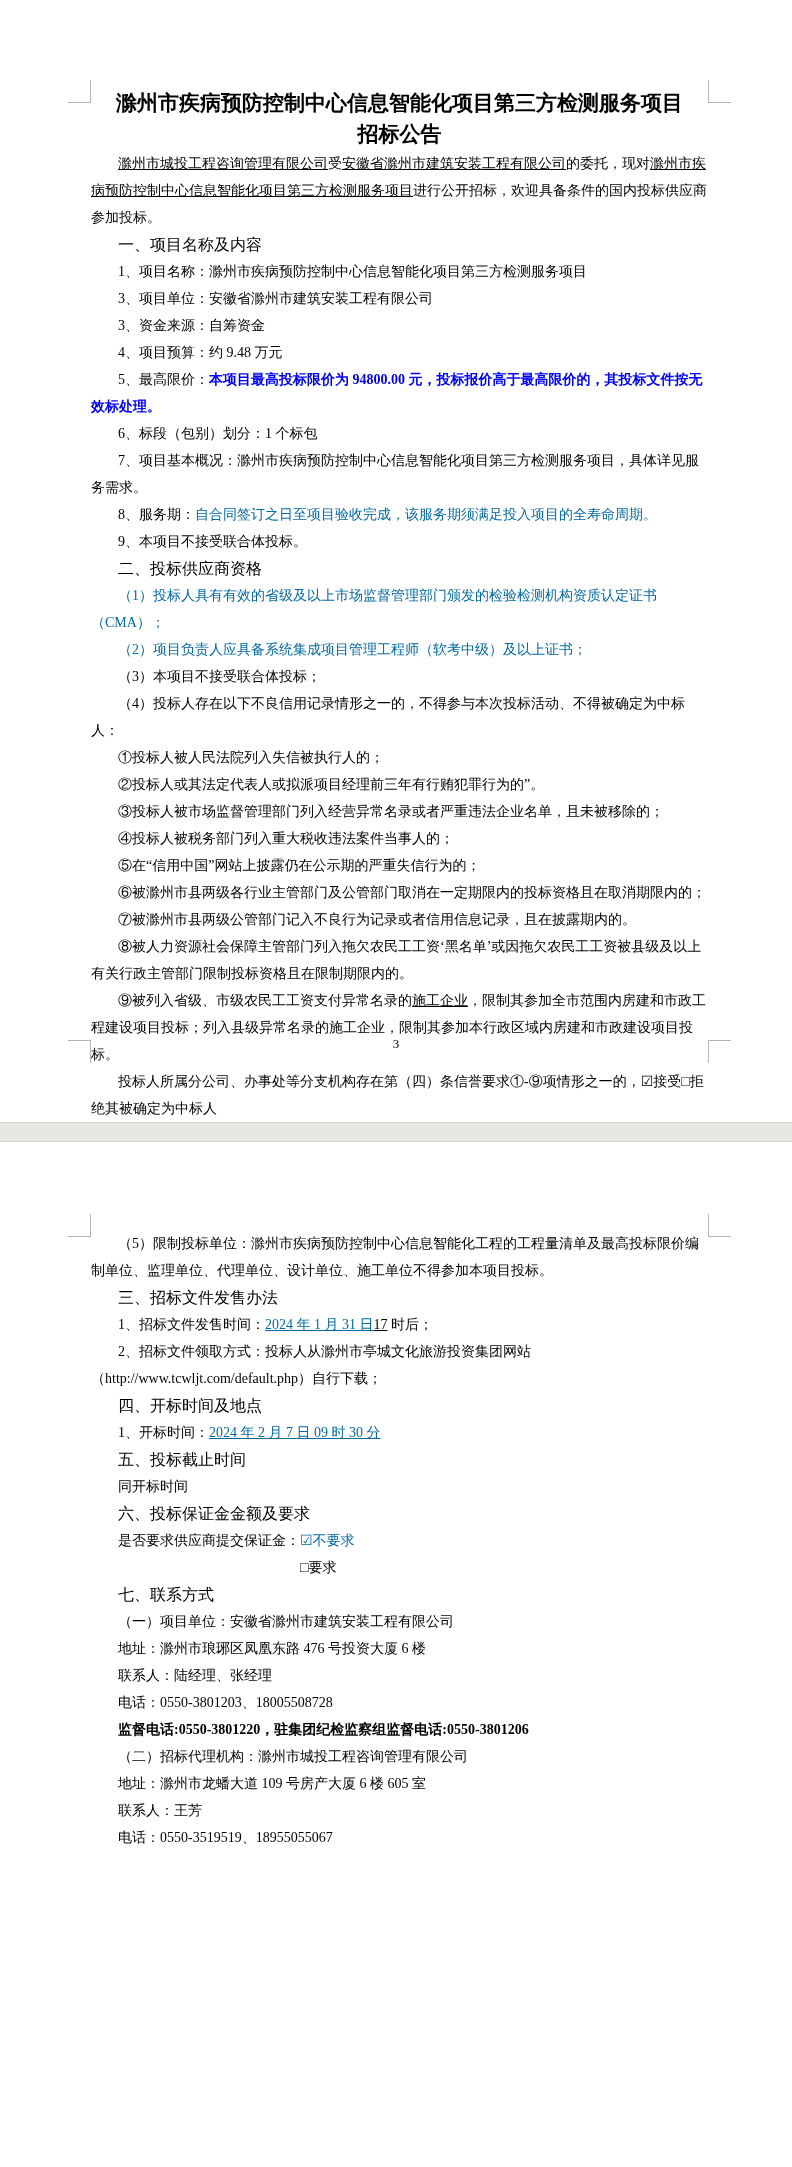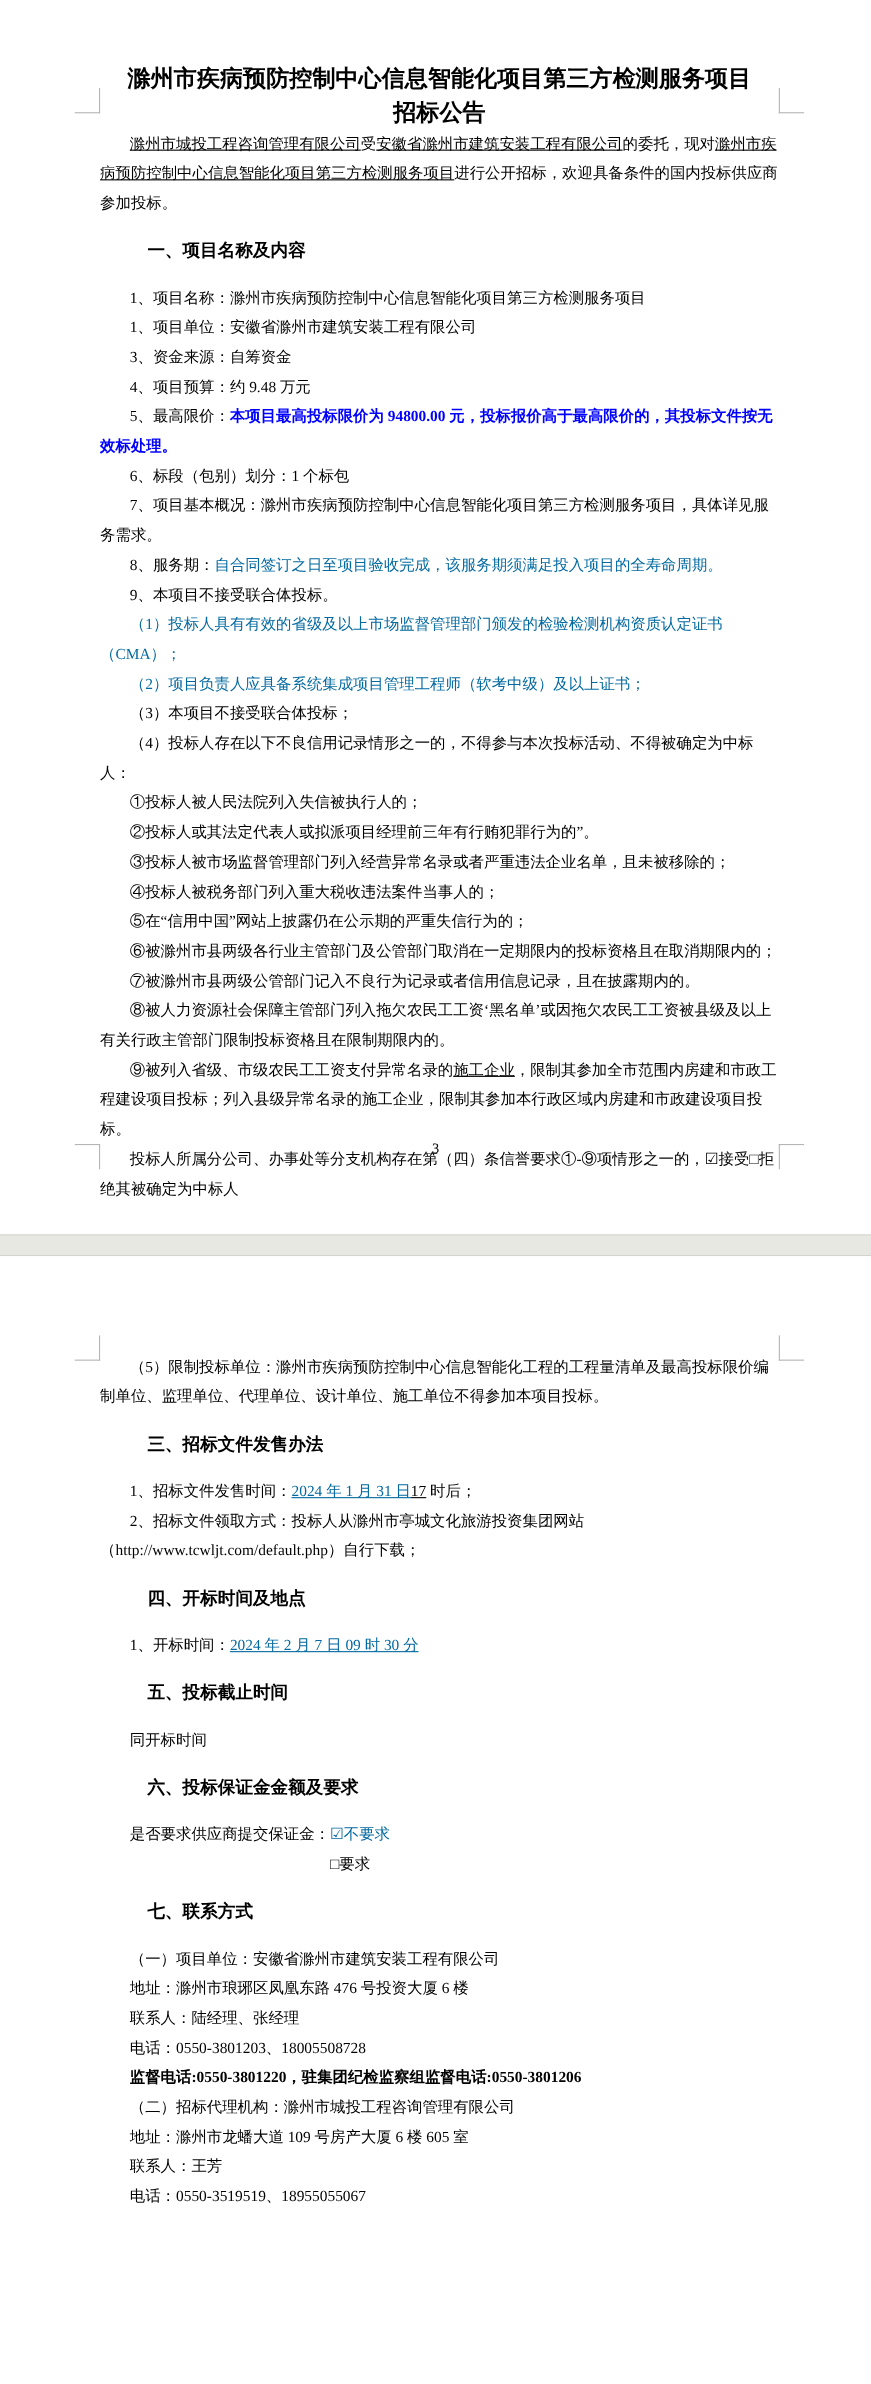--- a/index.html
+++ b/index.html
@@ -7,25 +7,25 @@
     width:792px;
     background:#ffffff;
     color:#000;
     font-family:"Liberation Serif","DejaVu Serif",serif;
   }
   .page{position:relative;background:#ffffff;overflow:hidden;}
   #page1{height:1122px;}
   #page2{height:1177px;}
   .page-sep{height:18px;background:#e8e8e3;border-top:1px solid #d2d2cd;border-bottom:1px solid #d2d2cd;}
   .content{padding:0 84px 0 91px;}
-  #page1 .content{padding-top:56px;}
+  #page1 .content{padding-top:88px;}
   #page2 .content{padding-top:88px;}
   .title{font-size:21px;font-weight:bold;line-height:31px;text-align:center;margin:0;}
   p.b{font-size:14px;line-height:27px;margin:0;text-indent:27px;}
-  p.h{font-size:16px;font-weight:bold;line-height:27px;margin:16px;text-indent:27px;}
+  p.h{font-size:16px;font-weight:normal;line-height:27px;margin:0;text-indent:27px;}
   .blue{color:#0369a1;}
   .bb{color:#0000ff;font-weight:bold;}
   .u{text-decoration:underline;}
   .bold{font-weight:bold;}
   .chk-row2{padding-left:182px;}
   .pagenum{position:absolute;left:0;right:0;top:1036px;text-align:center;font-size:13px;margin:0;}
   
   .mark{position:absolute;width:22px;height:22px;}
   .m-tl{left:68px;border-right:1px solid #b5b5b5;border-bottom:1px solid #b5b5b5;}
   .m-tr{left:708px;border-left:1px solid #b5b5b5;border-bottom:1px solid #b5b5b5;}
@@ -45,29 +45,30 @@
   <div class="mark m-br m-bottom"></div>
 
   <div class="content">
     <p class="title">滁州市疾病预防控制中心信息智能化项目第三方检测服务项目</p>
     <p class="title">招标公告</p>
 
     <p class="b"><span class="u">滁州市城投工程咨询管理有限公司</span><span>受</span><span class="u">安徽省滁州市建筑安装工程有限公司</span><span>的委托，现对</span><span class="u">滁州市疾病预防控制中心信息智能化项目第三方检测服务项目</span><span>进行公开招标，欢迎具备条件的国内投标供应商参加投标。</span></p>
 
     <p class="h">一、项目名称及内容</p>
     <p class="b">1、项目名称：滁州市疾病预防控制中心信息智能化项目第三方检测服务项目</p>
-    <p class="b">1、项目单位：安徽省滁州市建筑安装工程有限公司</p>
+    <p class="b">3、项目单位：安徽省滁州市建筑安装工程有限公司</p>
     <p class="b">3、资金来源：自筹资金</p>
     <p class="b">4、项目预算：约 9.48 万元</p>
     <p class="b"><span>5、最高限价：</span><span class="bb">本项目最高投标限价为 94800.00 元，投标报价高于最高限价的，其投标文件按无效标处理。</span></p>
     <p class="b">6、标段（包别）划分：1 个标包</p>
     <p class="b">7、项目基本概况：滁州市疾病预防控制中心信息智能化项目第三方检测服务项目，具体详见服务需求。</p>
     <p class="b"><span>8、服务期：</span><span class="blue">自合同签订之日至项目验收完成，该服务期须满足投入项目的全寿命周期。</span></p>
     <p class="b">9、本项目不接受联合体投标。</p>
 
+    <p class="h">二、投标供应商资格</p>
     <p class="b blue">（1）投标人具有有效的省级及以上市场监督管理部门颁发的检验检测机构资质认定证书（CMA）；</p>
     <p class="b blue">（2）项目负责人应具备系统集成项目管理工程师（软考中级）及以上证书；</p>
     <p class="b">（3）本项目不接受联合体投标；</p>
     <p class="b">（4）投标人存在以下不良信用记录情形之一的，不得参与本次投标活动、不得被确定为中标人：</p>
     <p class="b">①投标人被人民法院列入失信被执行人的；</p>
     <p class="b">②投标人或其法定代表人或拟派项目经理前三年有行贿犯罪行为的”。</p>
     <p class="b">③投标人被市场监督管理部门列入经营异常名录或者严重违法企业名单，且未被移除的；</p>
     <p class="b">④投标人被税务部门列入重大税收违法案件当事人的；</p>
     <p class="b">⑤在“信用中国”网站上披露仍在公示期的严重失信行为的；</p>
     <p class="b">⑥被滁州市县两级各行业主管部门及公管部门取消在一定期限内的投标资格且在取消期限内的；</p>

